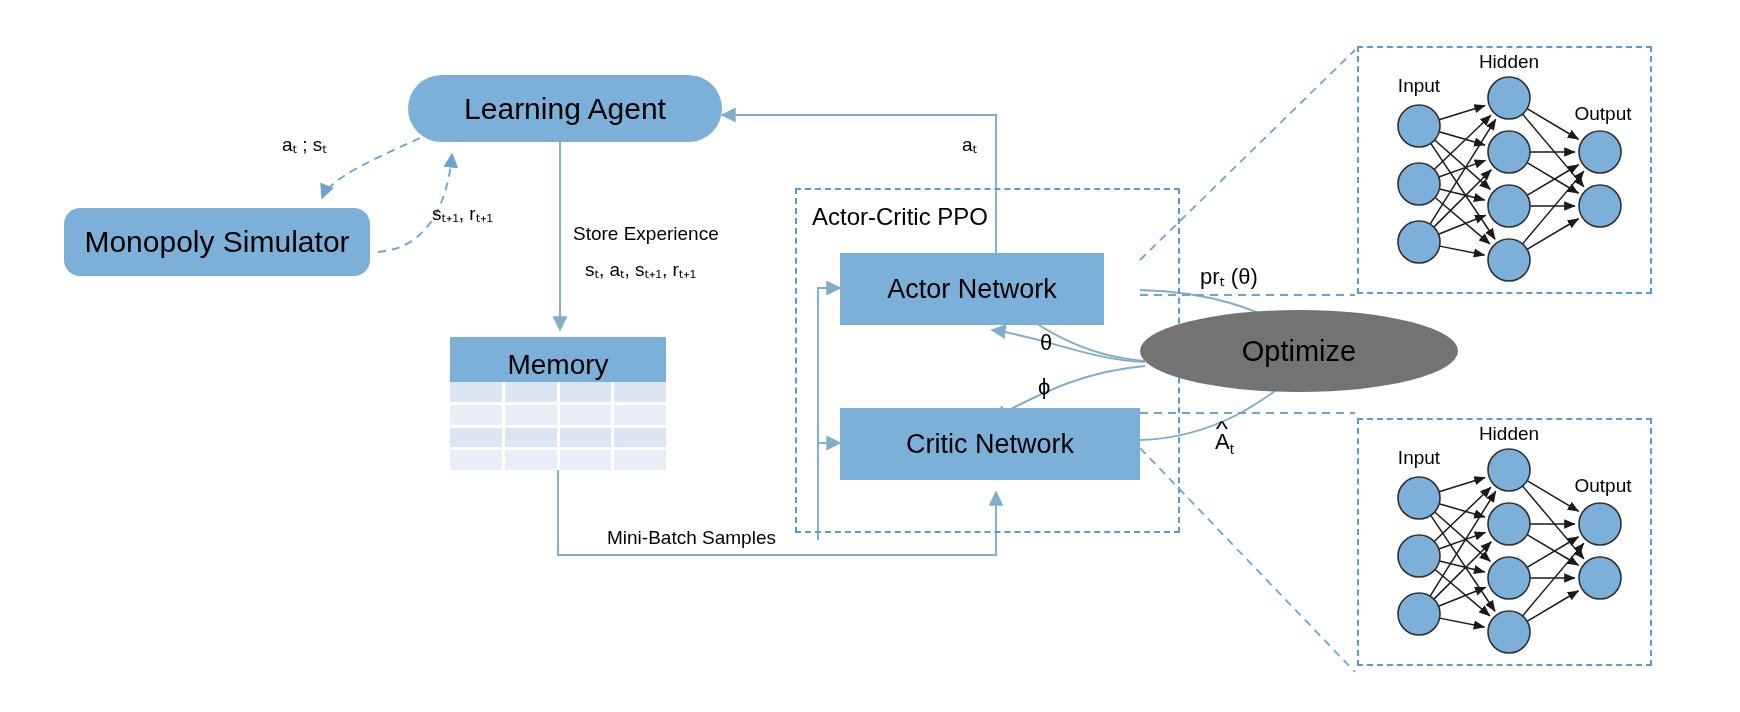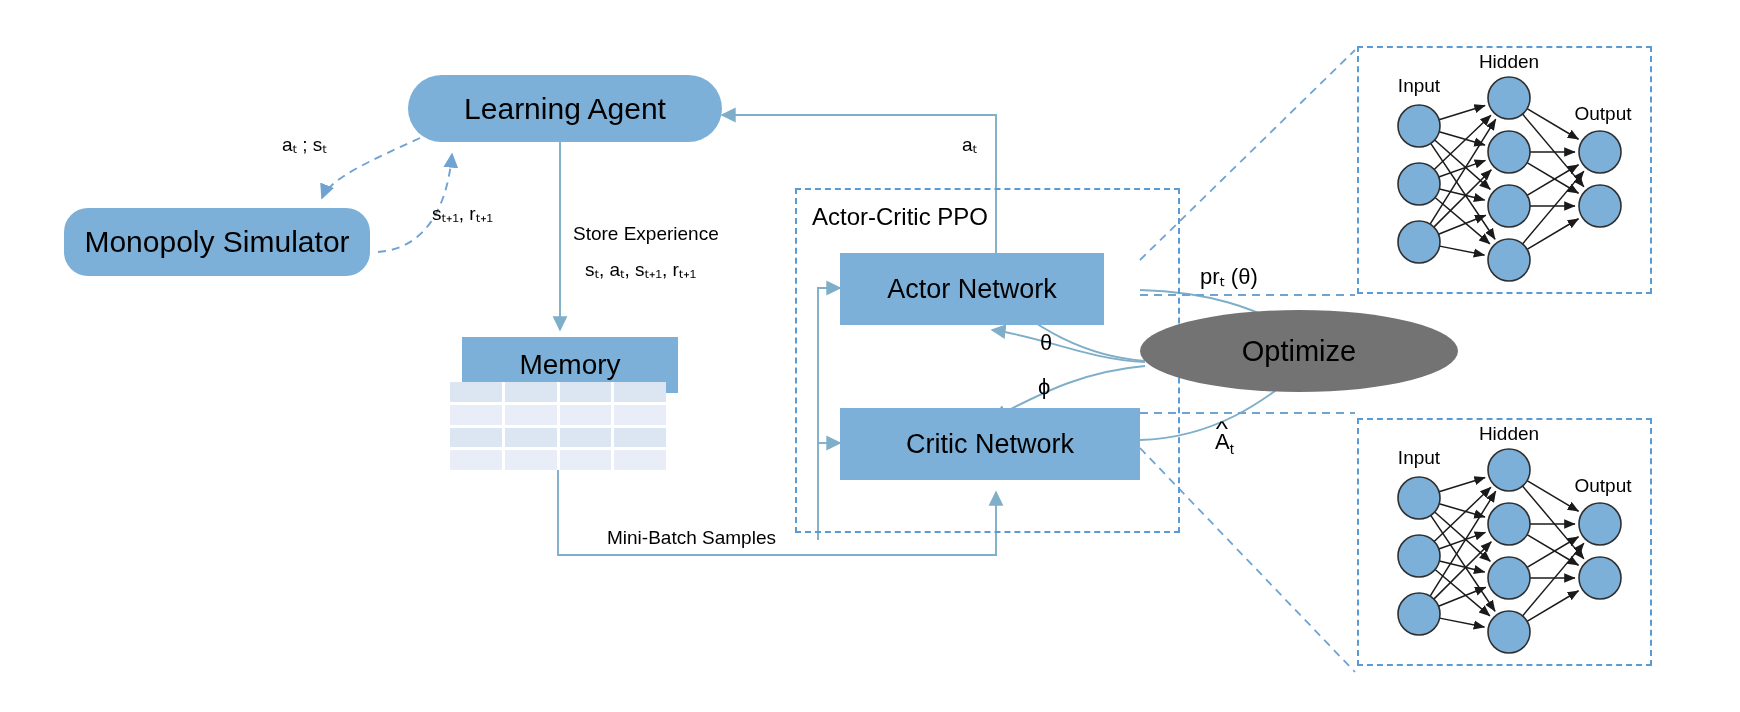--- a/index.html
+++ b/index.html
@@ -30,21 +30,21 @@
     color:#000;
   }
   
   .pill{
     background:#7CB0D8;
     border-radius:999px;
     font-size:30px;
   }
   .rrect{
     background:#7CB0D8;
-    border-radius:24px;
+    border-radius:16px;
     font-size:30px;
   }
   .rect{
     background:#7CB0D8;
     font-size:27px;
   }
   .ellipse{
     background:#737373;
     border-radius:50%;
     font-size:29px;
@@ -149,21 +149,21 @@
   <div class="lbl ppo" style="left:812px;top:203px;">Actor-Critic PPO</div>
 
   <div class="node pill" style="left:408px;top:75px;width:314px;height:67px;">
     <span>Learning Agent</span>
   </div>
 
   <div class="node rrect" style="left:64px;top:208px;width:306px;height:68px;">
     <span>Monopoly Simulator</span>
   </div>
 
-  <div class="node mem-head" style="left:450px;top:337px;width:216px;height:56px;margin-left:12px;">
+  <div class="node mem-head" style="left:450px;top:337px;width:216px;height:56px;">
     <span>Memory</span>
   </div>
   <div class="mem-grid" id="mem-grid" style="left:450px;top:382px;width:216px;height:88px;">
       <div class="mem-cell"></div>
       <div class="mem-cell"></div>
       <div class="mem-cell"></div>
       <div class="mem-cell"></div>
       <div class="mem-cell alt"></div>
       <div class="mem-cell alt"></div>
       <div class="mem-cell alt"></div>

